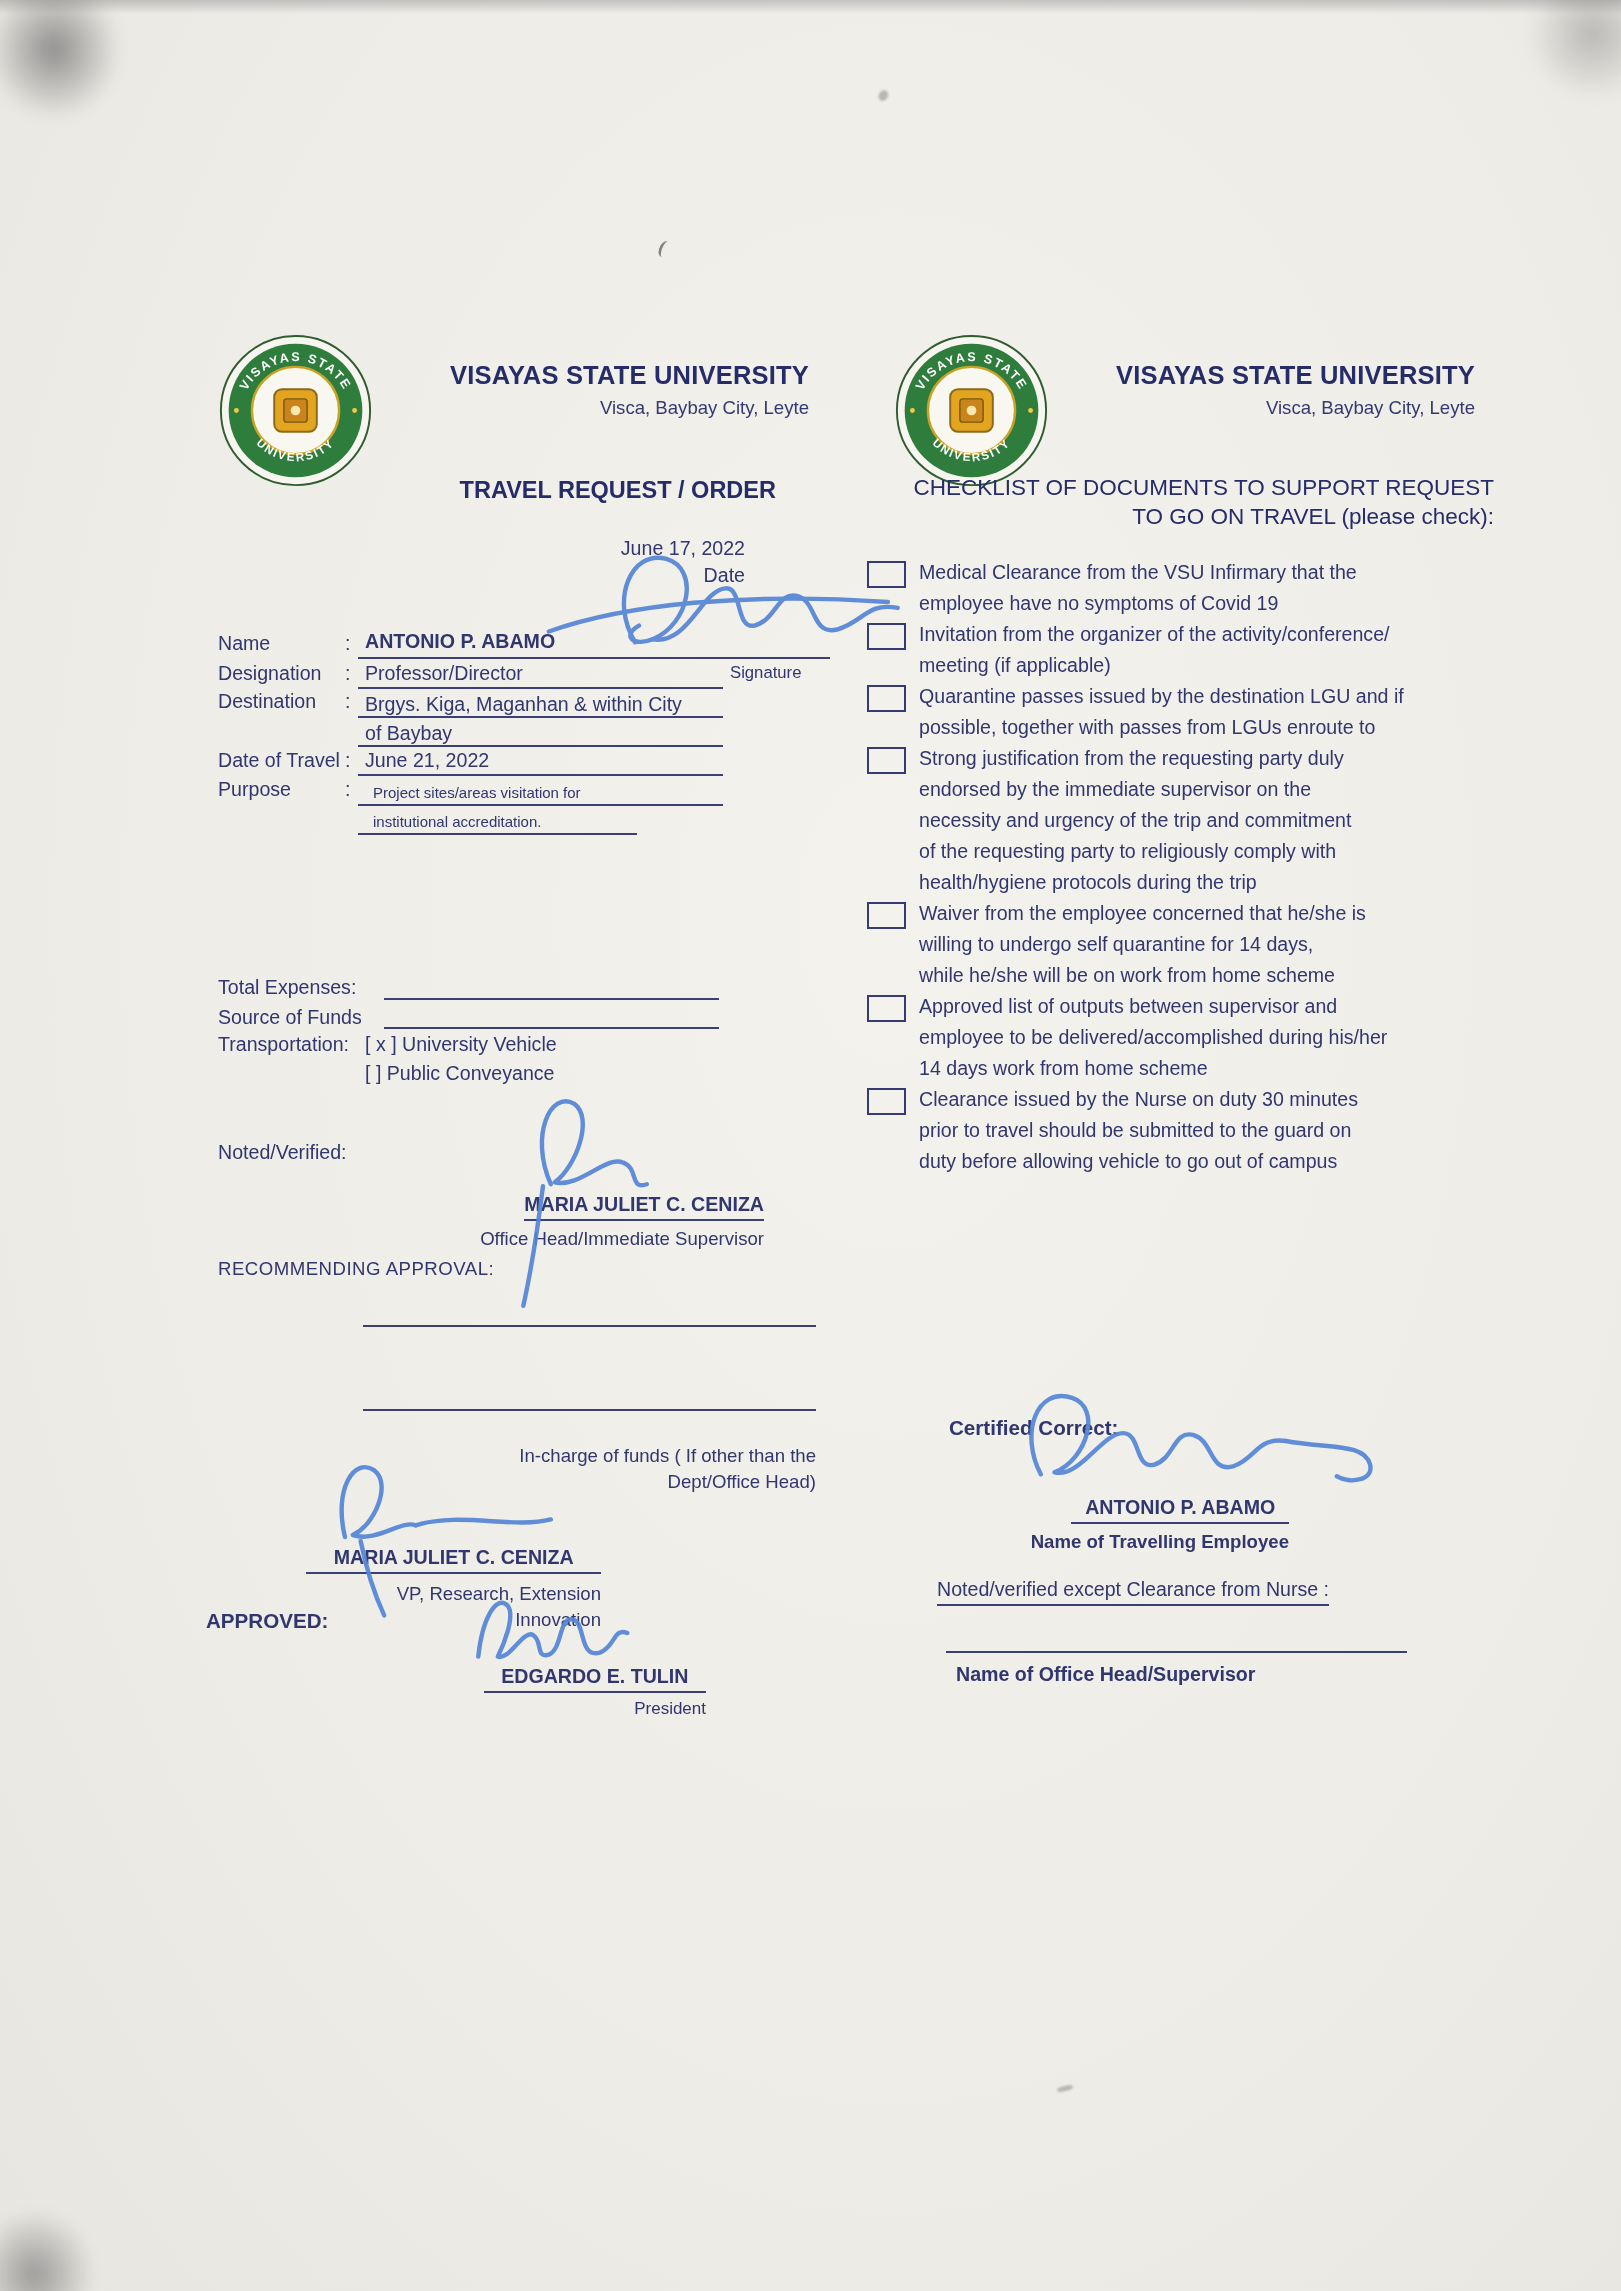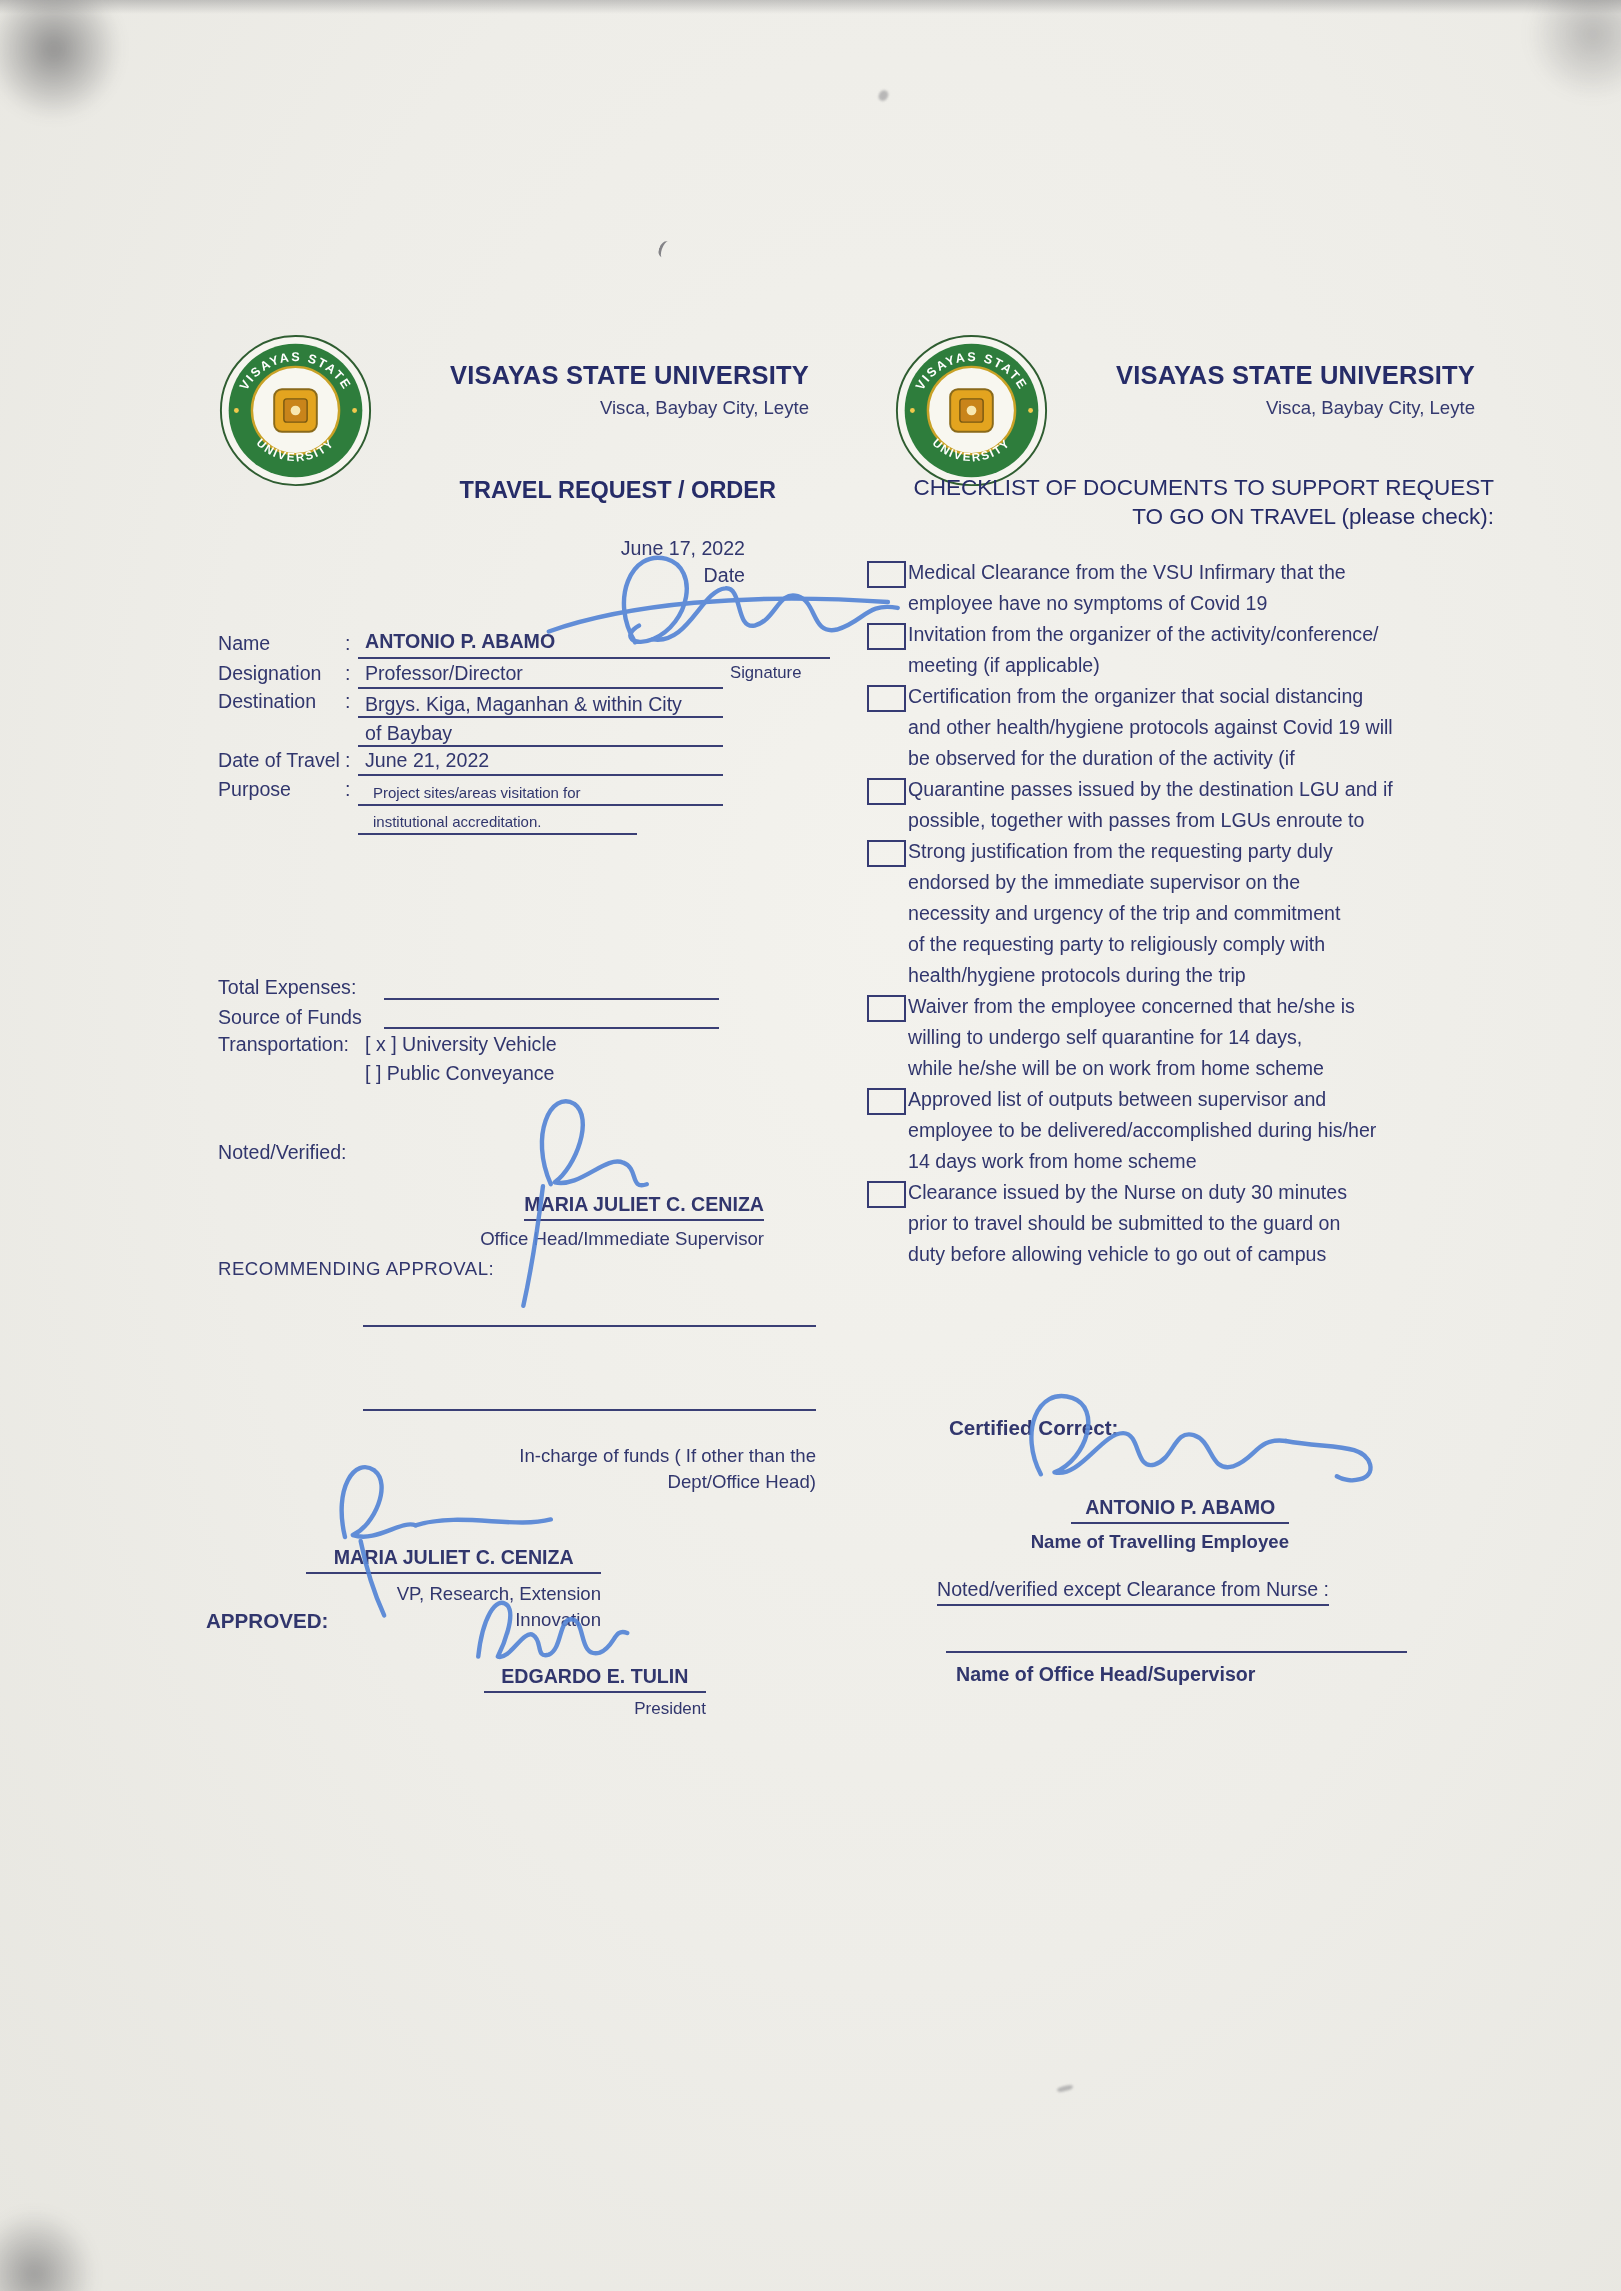--- a/index.html
+++ b/index.html
@@ -19,21 +19,21 @@
   .uni-name{font-size:25.5px;font-weight:bold;color:#262c68;letter-spacing:0.2px;}
   .uni-addr{font-size:18.6px;margin-top:6.9px;color:#34396f;}
   .form-title{font-size:23.5px;font-weight:bold;color:#262c68;}
   .chk-title{font-size:22.5px;font-weight:normal;line-height:29px;color:#262c68;}
   .lbl{font-size:19.6px;}
   .val{font-size:19.6px;}
   .bold{font-weight:bold;}
   .small{font-size:16.7px;}
   .rule{border-bottom:2.5px solid #3a3f75;height:0;}
   .chk-list{display:flex;flex-direction:column;}
-  .chk-item{display:flex;gap:2px;align-items:flex-start;}
+  .chk-item{display:flex;gap:13px;align-items:flex-start;}
   .chk-box{flex:none;width:35px;height:23.5px;border:2.9px solid #363b73;margin-top:3.9px;background:transparent;}
   .chk-text{font-size:19.6px;line-height:31px;white-space:pre-line;}
   .name-underline{border-bottom:2.5px solid #3a3f75;padding-bottom:2.9px;display:inline-block;}
   .sig-svg{position:absolute;left:0;top:0;pointer-events:none;}
   
   .smudge{position:absolute;filter:blur(6.9px);}
   .smudge-tl{left:-39px;top:-49px;width:186px;height:196px;
     background:radial-gradient(closest-side, rgba(45,45,50,.48), rgba(45,45,50,0) 72%);}
   .smudge-tr{left:1500px;top:-59px;width:186px;height:186px;
     background:radial-gradient(closest-side, rgba(70,70,75,.30), rgba(70,70,75,0) 70%);}
@@ -193,26 +193,20 @@
       <span class="chk-text">Medical Clearance from the VSU Infirmary that the
 employee have no symptoms of Covid 19</span>
     </div>
     <div class="chk-item">
       <span class="chk-box"></span>
       <span class="chk-text">Invitation from the organizer of the activity/conference/
 meeting (if applicable)</span>
     </div>
     <div class="chk-item">
       <span class="chk-box"></span>
-      <span class="chk-text">Certification from the organizer that social distancing
-and other health/hygiene protocols against Covid 19 will
-be observed for the duration of the activity  (if</span>
-    </div>
-    <div class="chk-item">
-      <span class="chk-box"></span>
       <span class="chk-text">Quarantine passes issued by the destination LGU and if
 possible, together with passes from LGUs enroute to</span>
     </div>
     <div class="chk-item">
       <span class="chk-box"></span>
       <span class="chk-text">Strong justification from the requesting party duly
 endorsed by the immediate supervisor on the
 necessity and urgency of the trip and commitment
 of the requesting party to religiously comply with
 health/hygiene protocols during the trip</span>

